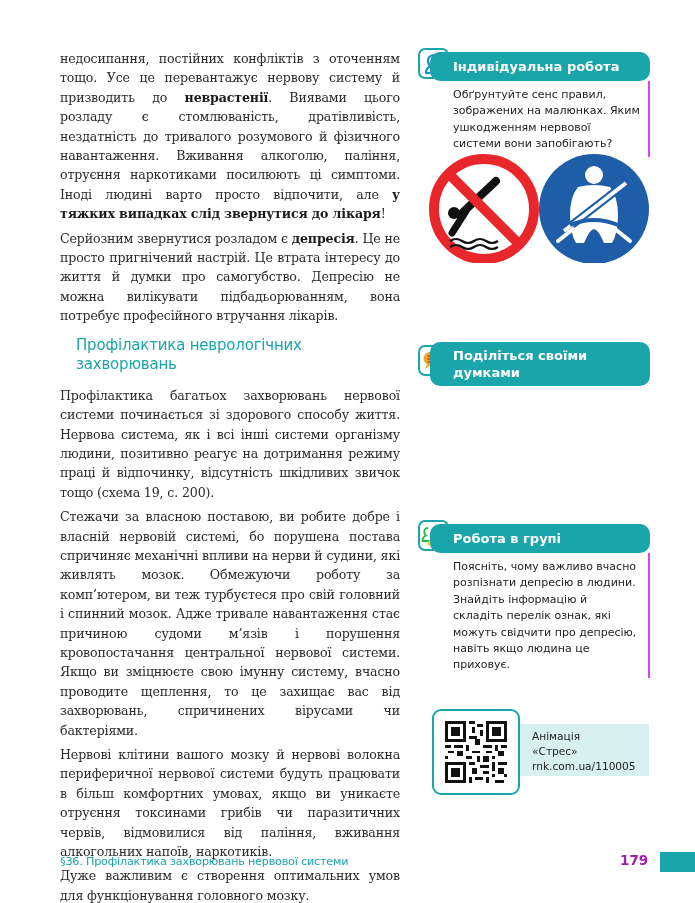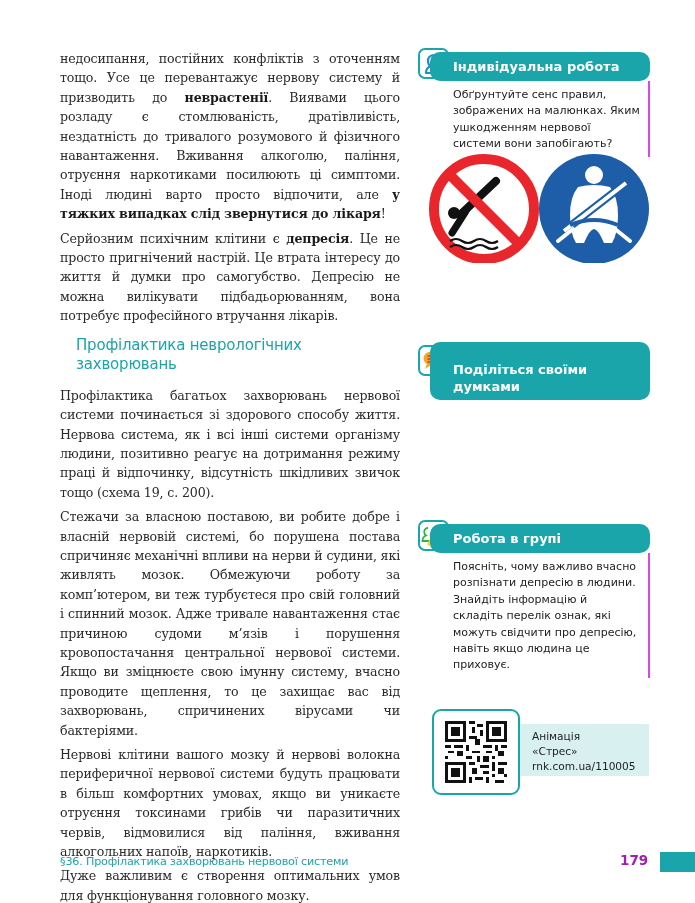--- a/index.html
+++ b/index.html
@@ -64,21 +64,21 @@
   }
 </style>
 </head>
 <body>
 
 <div class="main-col">
   <p>
     <span>недосипання, постійних конфліктів з оточенням тощо. Усе це перевантажує нервову систему й призводить до </span><b>неврастенії</b><span>. Виявами цього розладу є стомлюваність, дратівливість, нездатність до тривалого розумового й фізичного навантаження. Вживання алкоголю, паління, отруєння наркотиками посилюють ці симптоми. Іноді людині варто просто відпочити, але </span><b>у тяжких випадках слід звернутися до лікаря</b><span>!</span>
   </p>
   <p>
-    <span>Серйозним психічним клітини є </span><b>депресія</b><span>. Це не просто пригнічений настрій. Це втрата інтересу до життя й думки про самогубство. Депресію не можна вилікувати підбадьорюванням, вона потребує професійного втручання лікарів.</span>
+    <span>Серйозним звернутися розладом є </span><b>депресія</b><span>. Це не просто пригнічений настрій. Це втрата інтересу до життя й думки про самогубство. Депресію не можна вилікувати підбадьорюванням, вона потребує професійного втручання лікарів.</span>
   </p>
 
   <h2 class="section-heading">Профілактика неврологічних захворювань</h2>
 
   <p>Профілактика багатьох захворювань нервової системи починається зі здорового способу життя. Нервова система, як і всі інші системи організму людини, позитивно реагує на дотримання режиму праці й відпочинку, відсутність шкідливих звичок тощо (схема 19, с. 200).</p>
   <p>Стежачи за власною поставою, ви робите добре і власній нервовій системі, бо порушена постава спричиняє механічні впливи на нерви й судини, які живлять мозок. Обмежуючи роботу за комп’ютером, ви теж турбуєтеся про свій головний і спинний мозок. Адже тривале навантаження стає причиною судоми м’язів і порушення кровопостачання центральної нервової системи. Якщо ви зміцнюєте свою імунну систему, вчасно проводите щеплення, то це захищає вас від захворювань, спричинених вірусами чи бактеріями.</p>
   <p>Нервові клітини вашого мозку й нервові волокна периферичної нервової системи будуть працювати в більш комфортних умовах, якщо ви уникаєте отруєння токсинами грибів чи паразитичних червів, відмовилися від паління, вживання алкогольних напоїв, наркотиків.</p>
   <p>Дуже важливим є створення оптимальних умов для функціонування головного мозку.</p>
 </div>
 
@@ -118,21 +118,21 @@
     <svg width="24" height="22" viewBox="0 0 24 22">
       <ellipse cx="14.5" cy="12.5" rx="8" ry="7" fill="#2db34a"></ellipse>
       <path d="M18 18 L21 21 L15 19 Z" fill="#2db34a"></path>
       <ellipse cx="9.5" cy="8.5" rx="8" ry="7" fill="#f5a623"></ellipse>
       <path d="M5 14 L3 19 L9 15 Z" fill="#f5a623"></path>
       <line x1="5.5" y1="6" x2="13.5" y2="6" stroke="#e8262b" stroke-width="1.4"></line>
       <line x1="5.5" y1="9" x2="13.5" y2="9" stroke="#e8262b" stroke-width="1.4"></line>
       <line x1="5.5" y1="12" x2="13.5" y2="12" stroke="#e8262b" stroke-width="1.4"></line>
     </svg>
   </div>
-  <div class="box-header" style="margin-top:0;padding-top:19px;padding-bottom:5px;">Поділіться своїми думками</div>
+  <div class="box-header" style="margin-top:0;padding-top:5px;padding-bottom:5px;">Поділіться своїми думками</div>
 </div>
 
 <div class="box" style="top:520px;">
   <div class="box-icon" style="top:0;">
     <svg width="26" height="22" viewBox="0 0 26 22">
       <path d="M7 3 C4 3 3 5.5 3.3 7.5 C3.5 9 4.2 10 5 10.5 C3 11.3 1.5 13 1.5 16 L9 16" fill="none" stroke="#2db34a" stroke-width="1.8"></path>
       <path d="M19 3 C22 3 23 5.5 22.7 7.5 C22.5 9 21.8 10 21 10.5 C23 11.3 24.5 13 24.5 16 L17 16" fill="none" stroke="#1a8fd0" stroke-width="1.8"></path>
       <path d="M13 6 C9.8 6 8.6 8.6 9 11 C9.2 12.5 10 13.5 10.8 14 C8.6 14.8 7 16.8 7 20 L19 20 C19 16.8 17.4 14.8 15.2 14 C16 13.5 16.8 12.5 17 11 C17.4 8.6 16.2 6 13 6 Z" fill="#f6d21c" stroke="#f6d21c" stroke-width="1"></path>
     </svg>
   </div>

